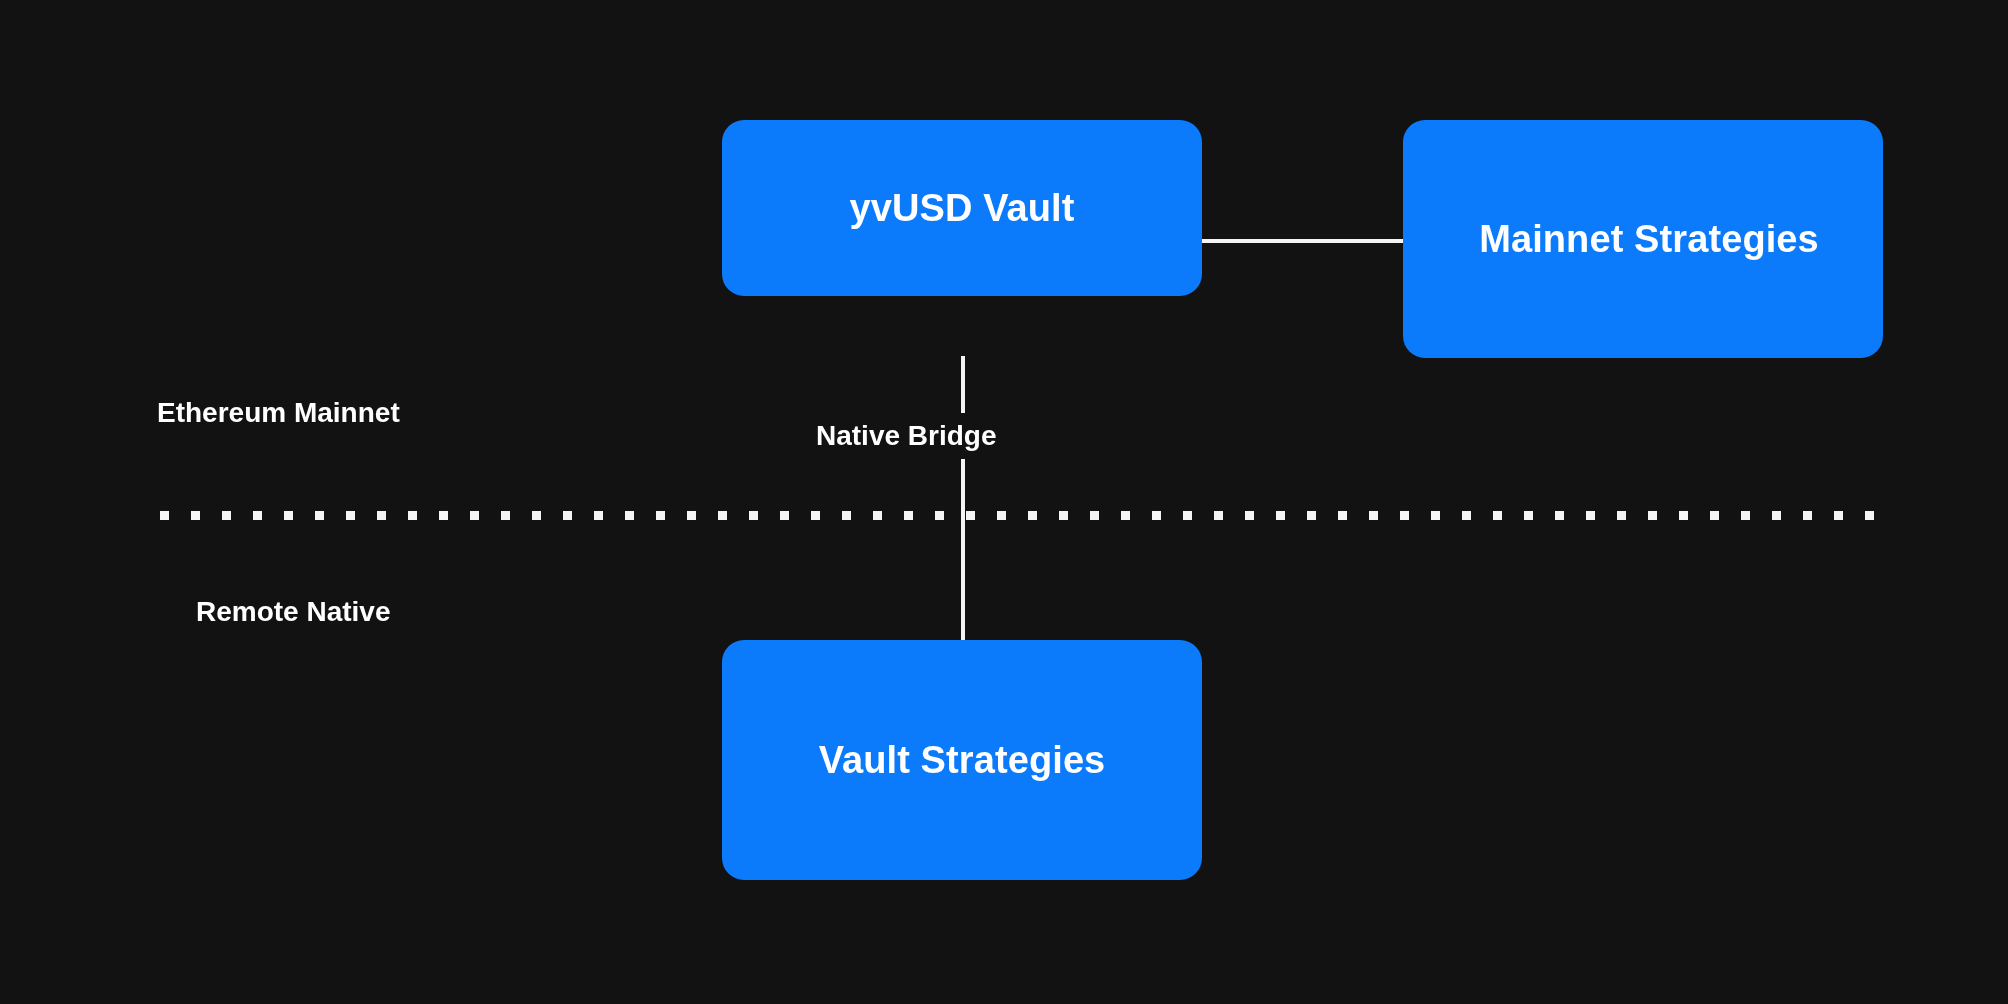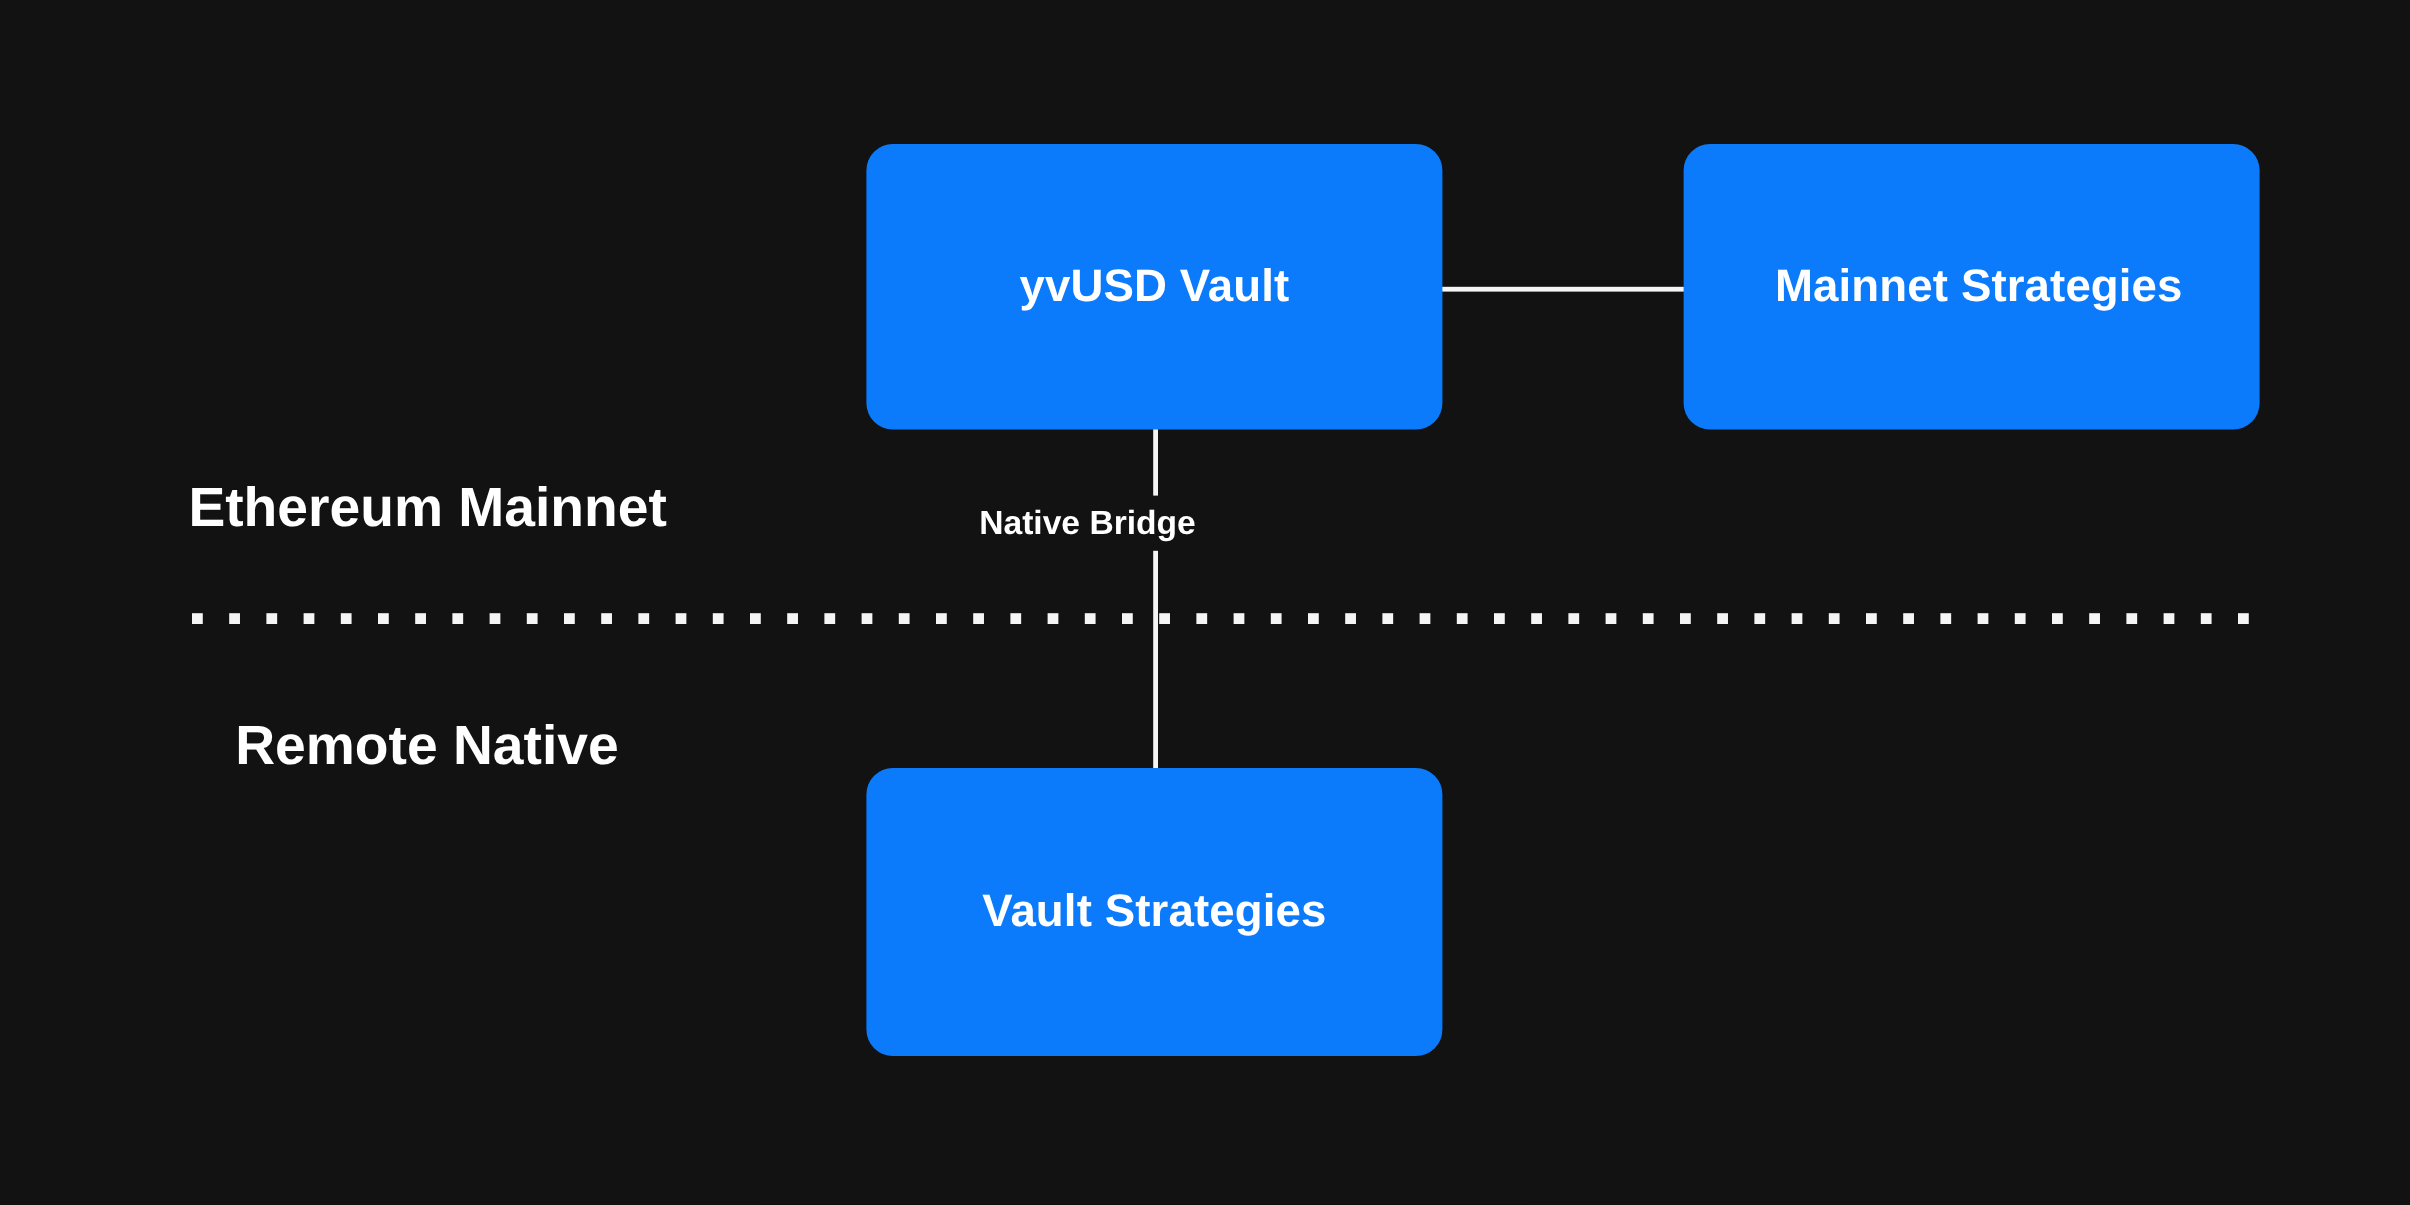--- a/index.html
+++ b/index.html
@@ -38,21 +38,21 @@
     line-height: 1;
     letter-spacing: 0.1px;
     white-space: nowrap;
     user-select: none;
   }
 
   #node-yvusd-vault {
     left: 722px;
     top: 120px;
     width: 480px;
-    height: 238px;
+    height: 176px;
   }
   #node-mainnet-strategies {
     left: 1403px;
     top: 120px;
     width: 480px;
     height: 238px;
     padding-left: 12px;
   }
   #node-remote-strategies {
     left: 722px;
@@ -124,21 +124,21 @@
     background-size: 31px 9px;
     background-repeat: repeat-x;
   }
 
   
   .region-title {
     position: absolute;
     color: #ffffff;
     font-family: "Liberation Sans", sans-serif;
     font-weight: bold;
-    font-size: 46px;
+    font-size: 28px;
     line-height: 1;
     white-space: nowrap;
     z-index: 2;
     user-select: none;
     text-align: center;
   }
   #region-title-mainnet {
     left: 157px;
     top: 399px;
   }

